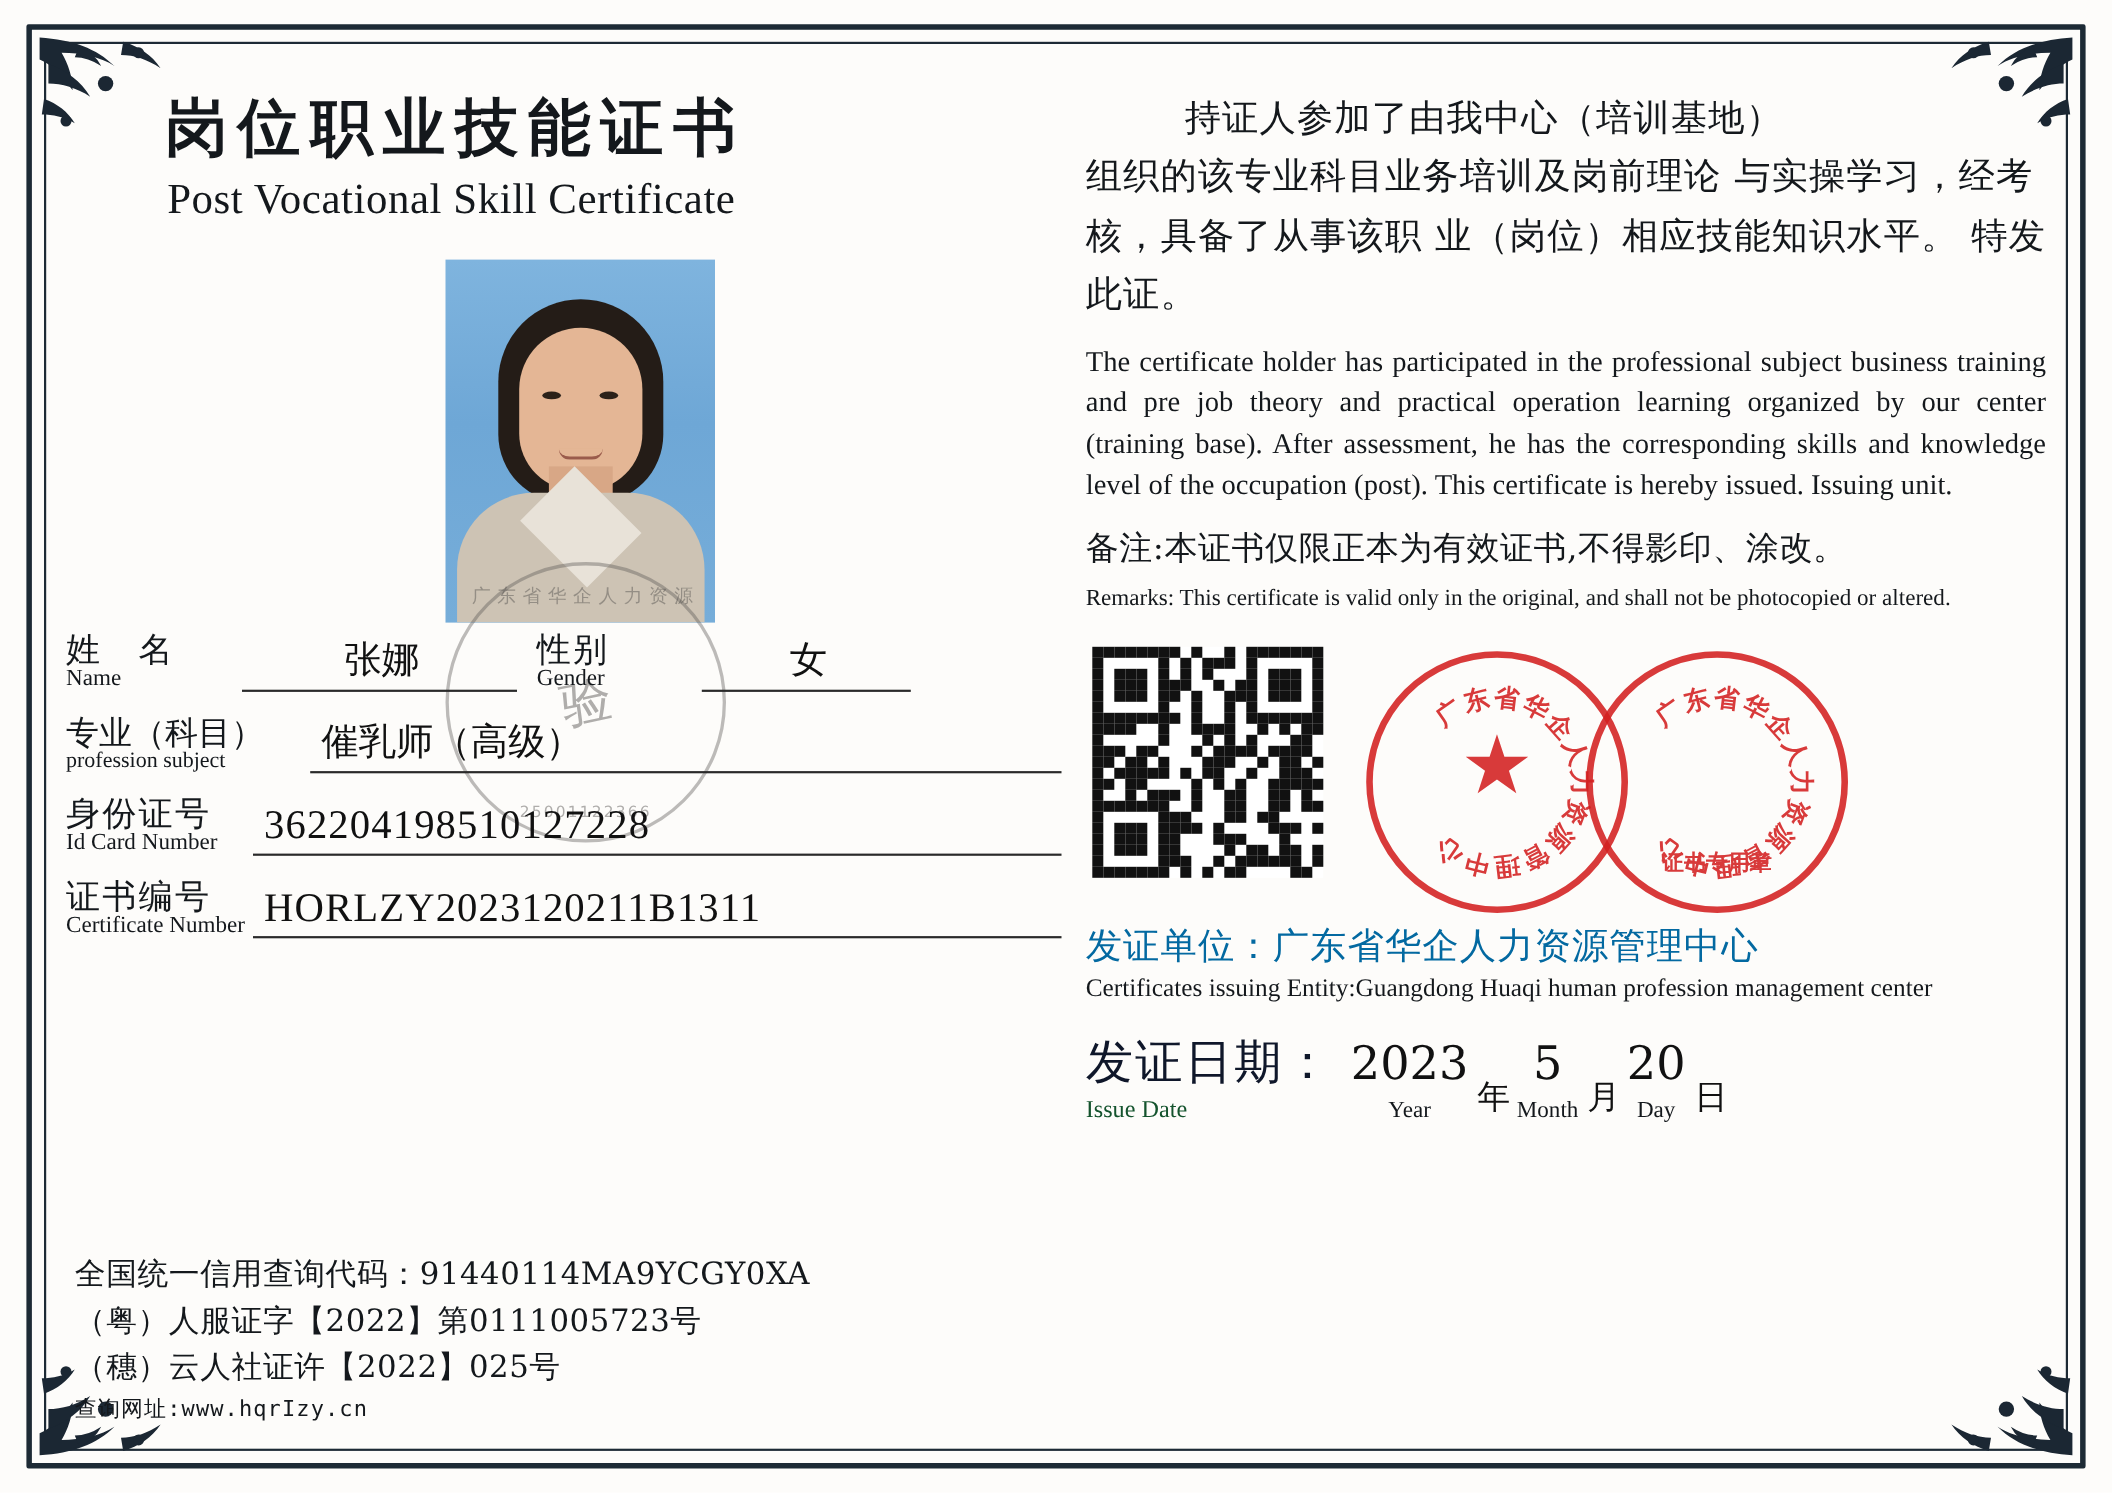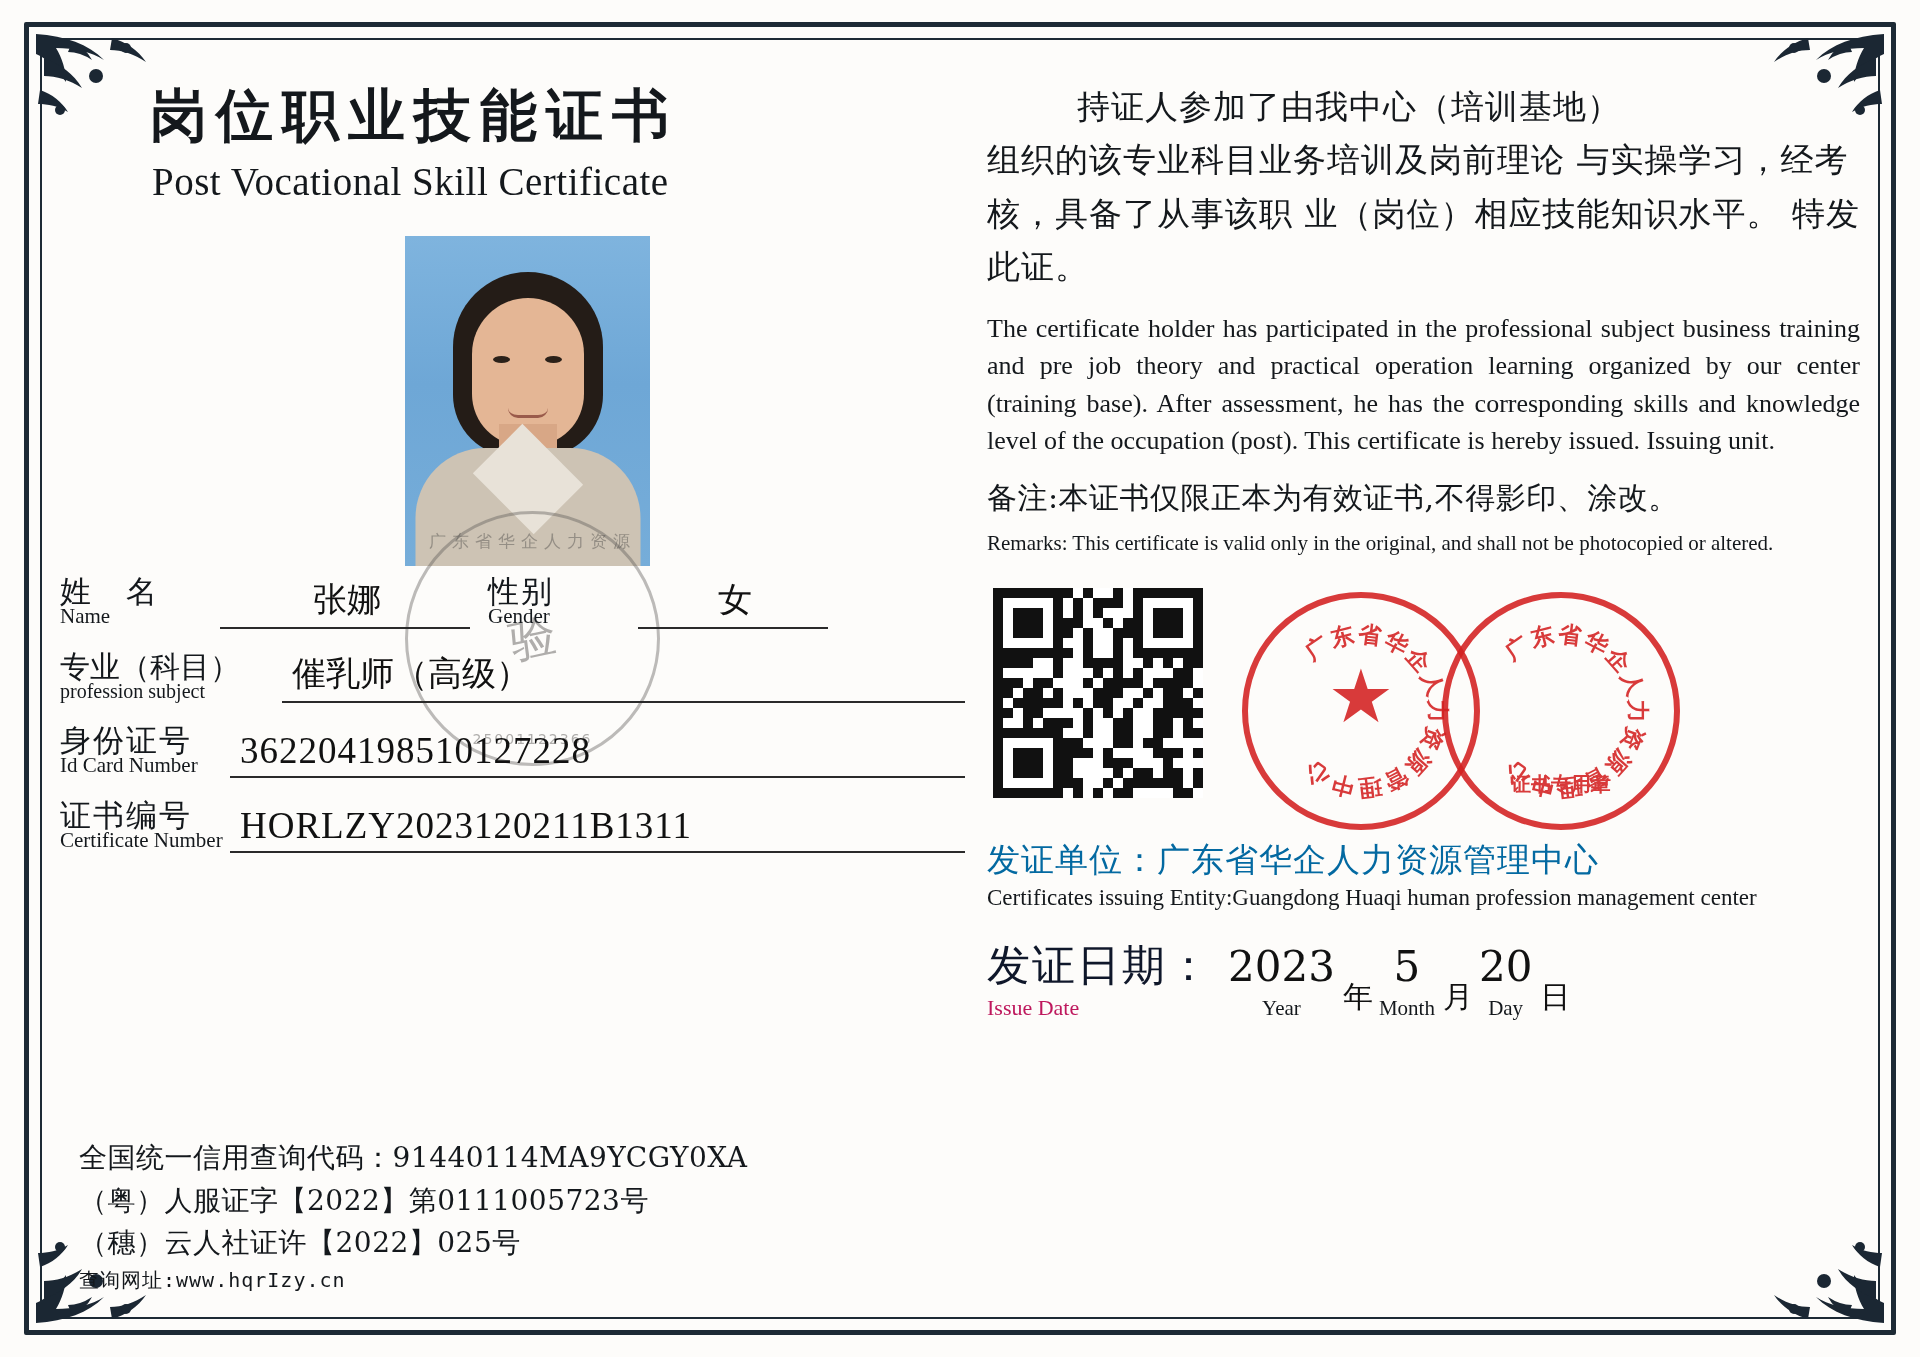--- a/index.html
+++ b/index.html
@@ -165,21 +165,20 @@
 
   .row.prof .lbl { width: 222px; }
   .row.prof .lbl .cn { font-size: 30px; letter-spacing:0px;}
   .row.prof .lbl .en { font-size: 20px; }
 
   
   .footer-lines {
     position: absolute; left: 8px; bottom: 6px; width: 880px;
     font-family: "DejaVu Serif", serif;
     color: #14181c;
-    margin-left: 11px;
   }
   .footer-lines div {
     font-size: 28px;
     line-height: 1.52;
     white-space: nowrap;
     letter-spacing: 0.5px;
   }
   .footer-lines .url { font-family: "DejaVu Sans Mono", monospace; font-size: 20px; letter-spacing: 1px; }
 
   
@@ -269,21 +268,21 @@
     font-size: 33px; color:#0369a1; white-space:nowrap; letter-spacing:1px;
   }
   .issuer-en { font-size: 23px; color:#14181c; white-space:nowrap; margin-top:2px; }
 
   .date-row {
     margin-top: 26px;
     display: flex; align-items: flex-end;
   }
   .date-label { font-family:"DejaVu Serif", serif; }
   .date-label .cn { display:block; font-size: 43px; letter-spacing: 2px; color:#0f172a; white-space:nowrap;}
-  .date-label .en { display:block; font-size: 22px; color:#be185d; font-family:"Liberation Serif",serif; }
+  .date-label .en { display:block; font-size: 22px; color:#14532d; font-family:"Liberation Serif",serif; }
   .date-vals { display:flex; align-items:flex-end; margin-left: 16px; }
   .dcell { text-align:center; margin-right: 4px; }
   .dcell .num { font-size: 42px; font-family:"DejaVu Serif", serif; color:#111; line-height:1; }
   .dcell .en { font-size: 21px; color:#14181c; margin-top: 8px; display:block;}
   .dunit { font-family:"DejaVu Serif", serif; font-size: 30px; color:#111; padding: 0 6px 3px 4px; }
 </style>
 </head>
 <body>
 
 <div id="cert">

